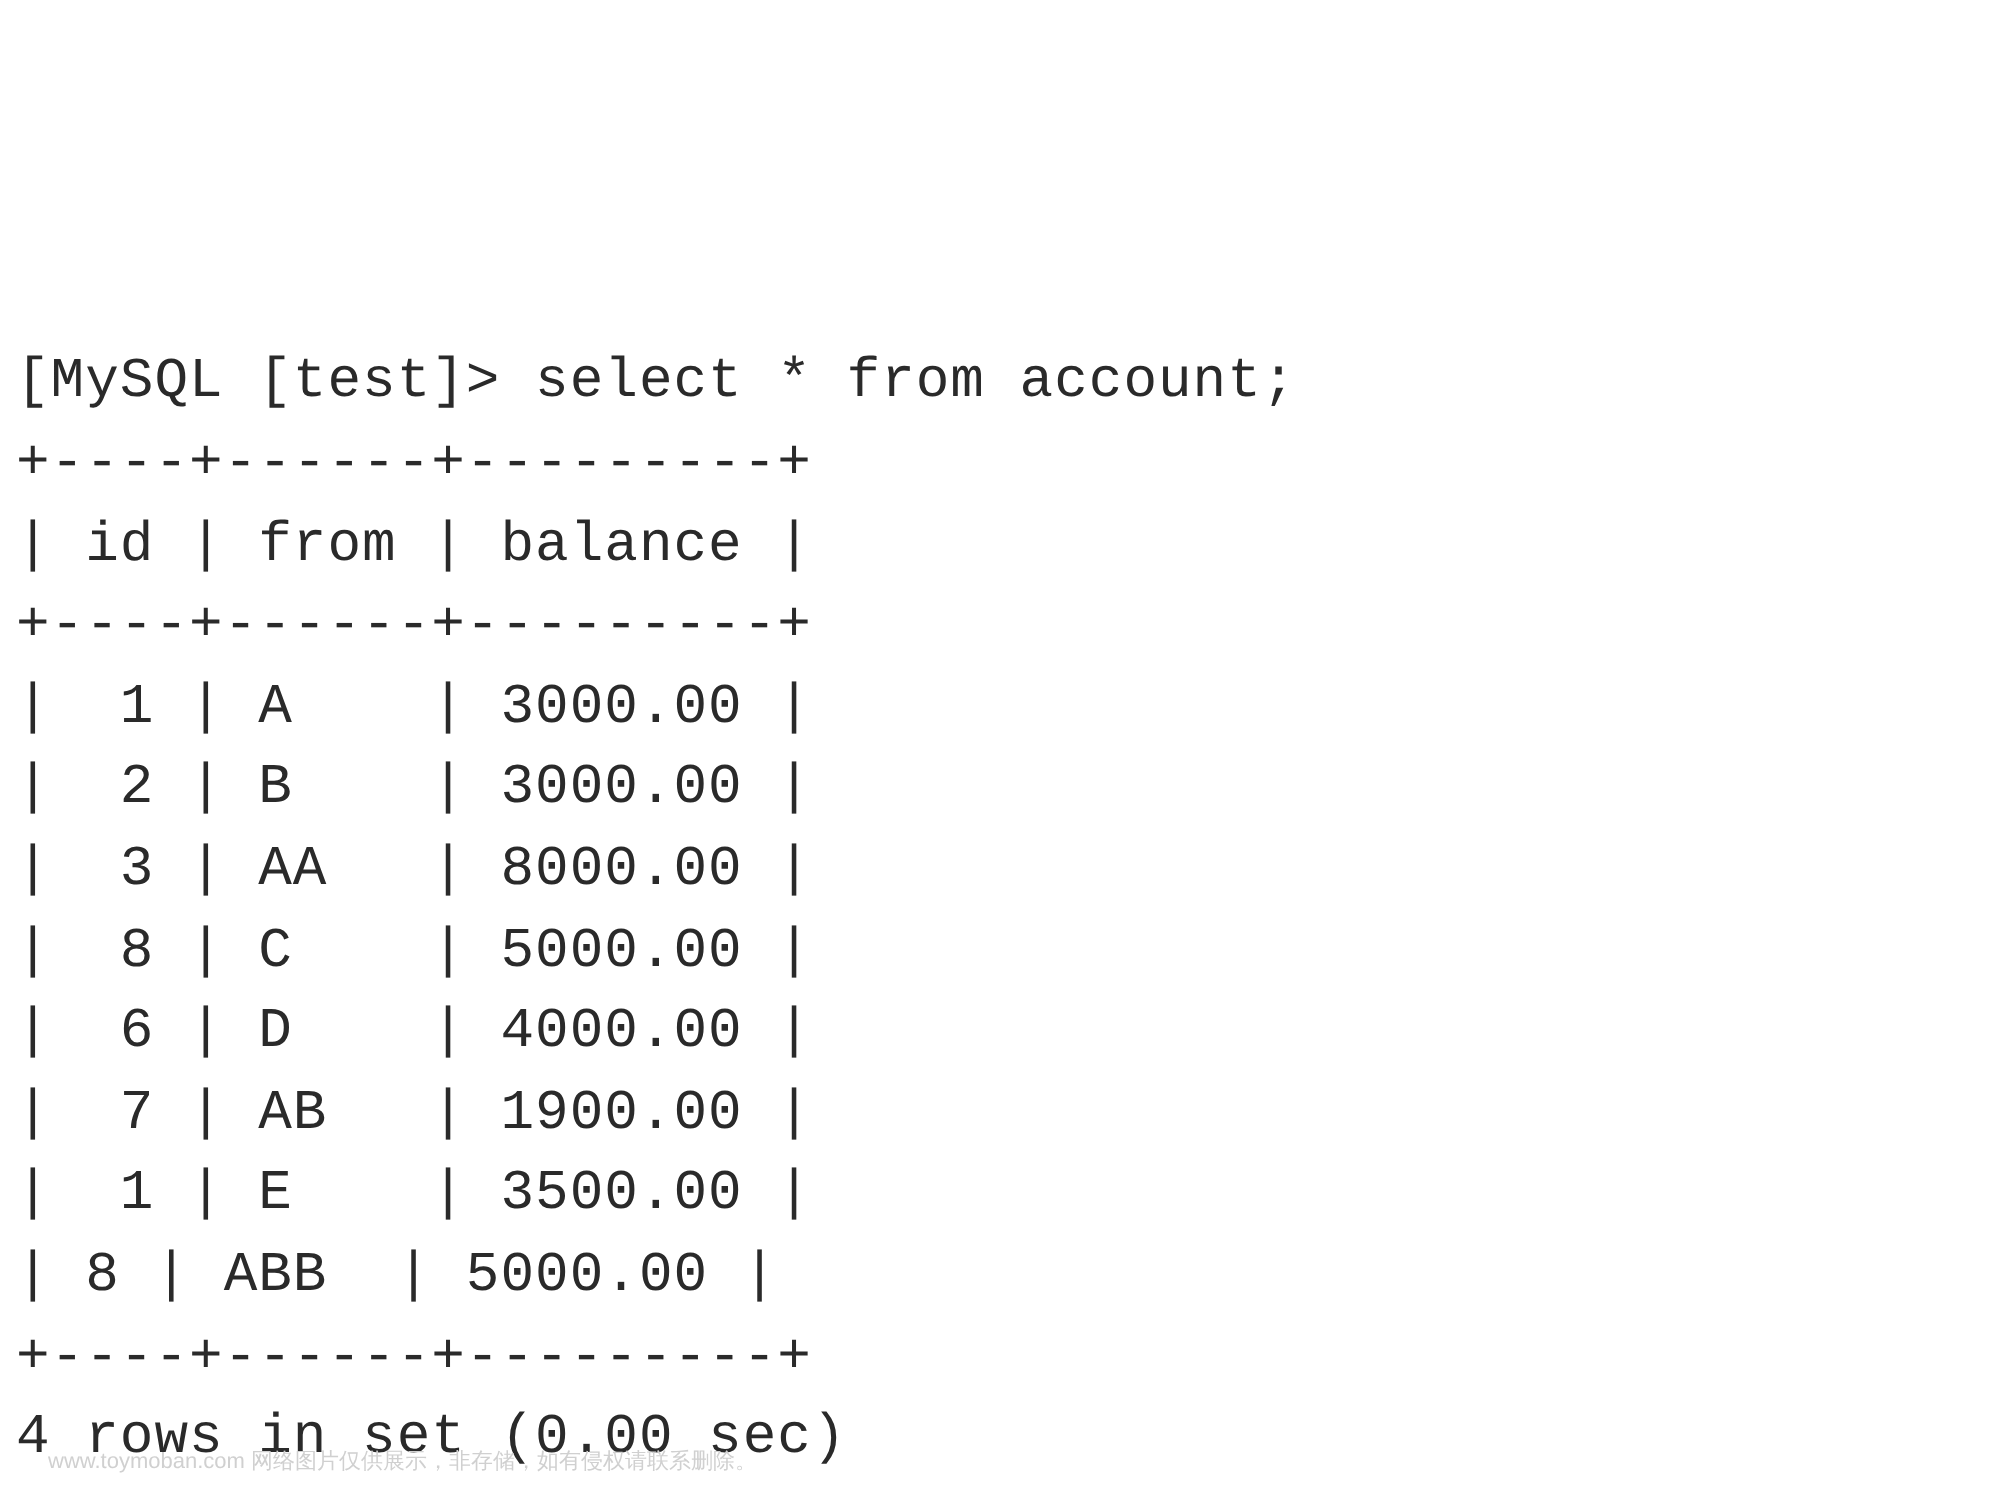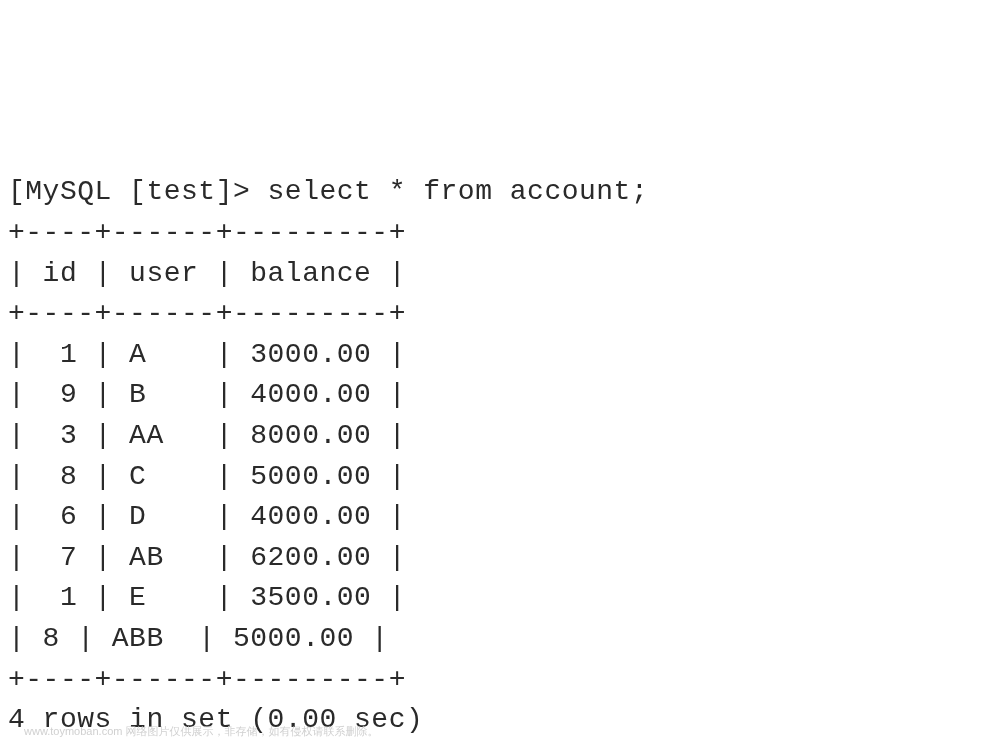--- a/index.html
+++ b/index.html
@@ -29,28 +29,28 @@
       margin-left: 16px;
     }
   </style>
 </head>
 <body>
 
 
 
 <div><span>[MySQL [test]&gt; select * from account;</span>
 <span>+----+------+---------+</span>
-<span>| id | user | balance |</span>
+<span>| id | from | balance |</span>
 <span>+----+------+---------+</span>
 <span>|  1 | A    | 3000.00 |</span>
-<span>|  9 | B    | 4000.00 |</span>
+<span>|  2 | B    | 3000.00 |</span>
 <span>|  3 | AA   | 8000.00 |</span>
 <span>|  8 | C    | 5000.00 |</span>
 <span>|  6 | D    | 4000.00 |</span>
-<span>|  7 | AB   | 6200.00 |</span>
+<span>|  7 | AB   | 1900.00 |</span>
 <span>|  1 | E    | 3500.00 |</span>
 <span>| 8 | ABB  | 5000.00 |</span>
 <span>+----+------+---------+</span>
 <span>4 rows in set (0.00 sec)</span></div>
 
 <div class="watermark">www.toymoban.com  网络图片仅供展示，非存储，如有侵权请联系删除。</div>
 
 
 
 

